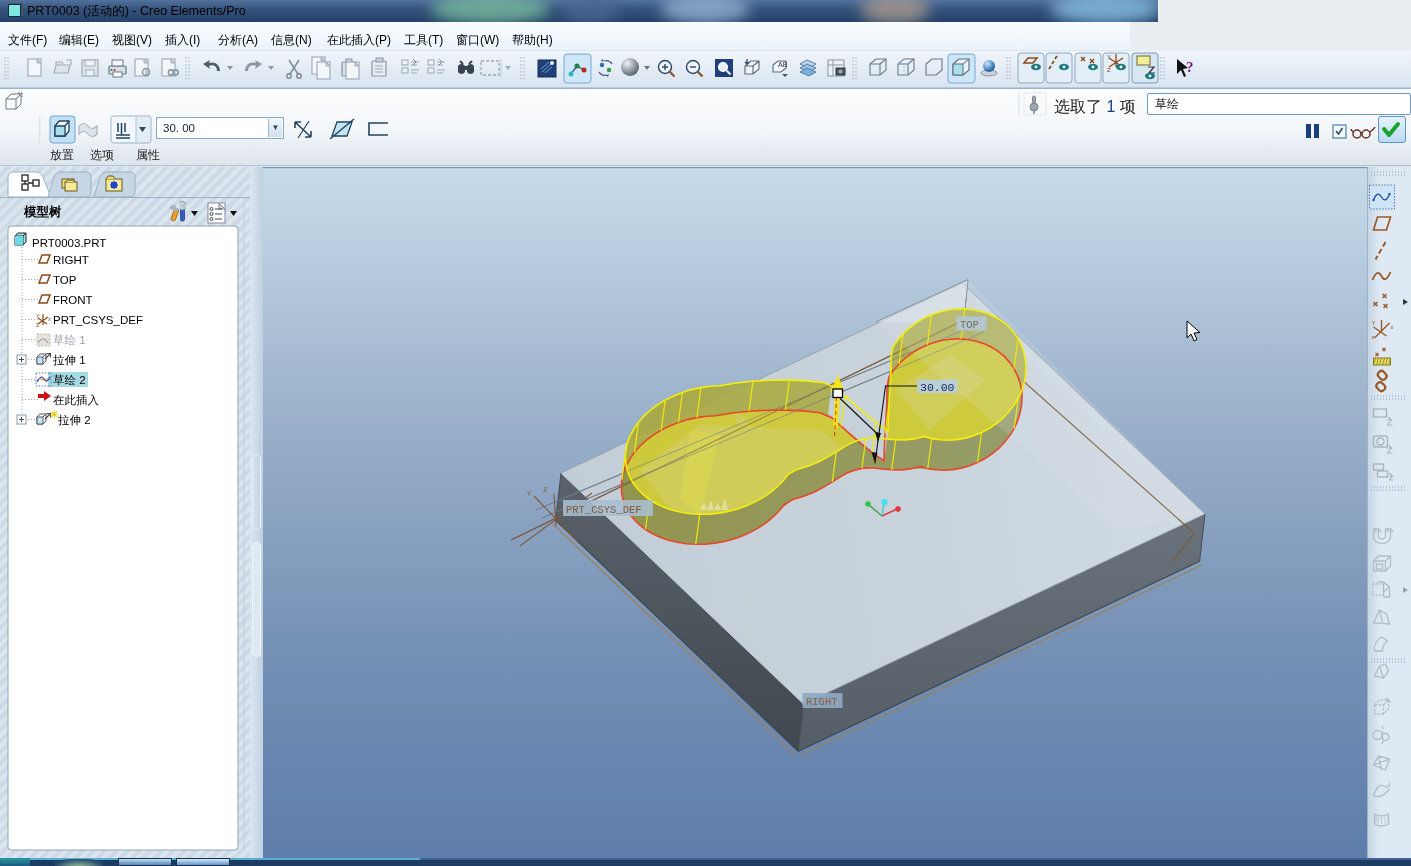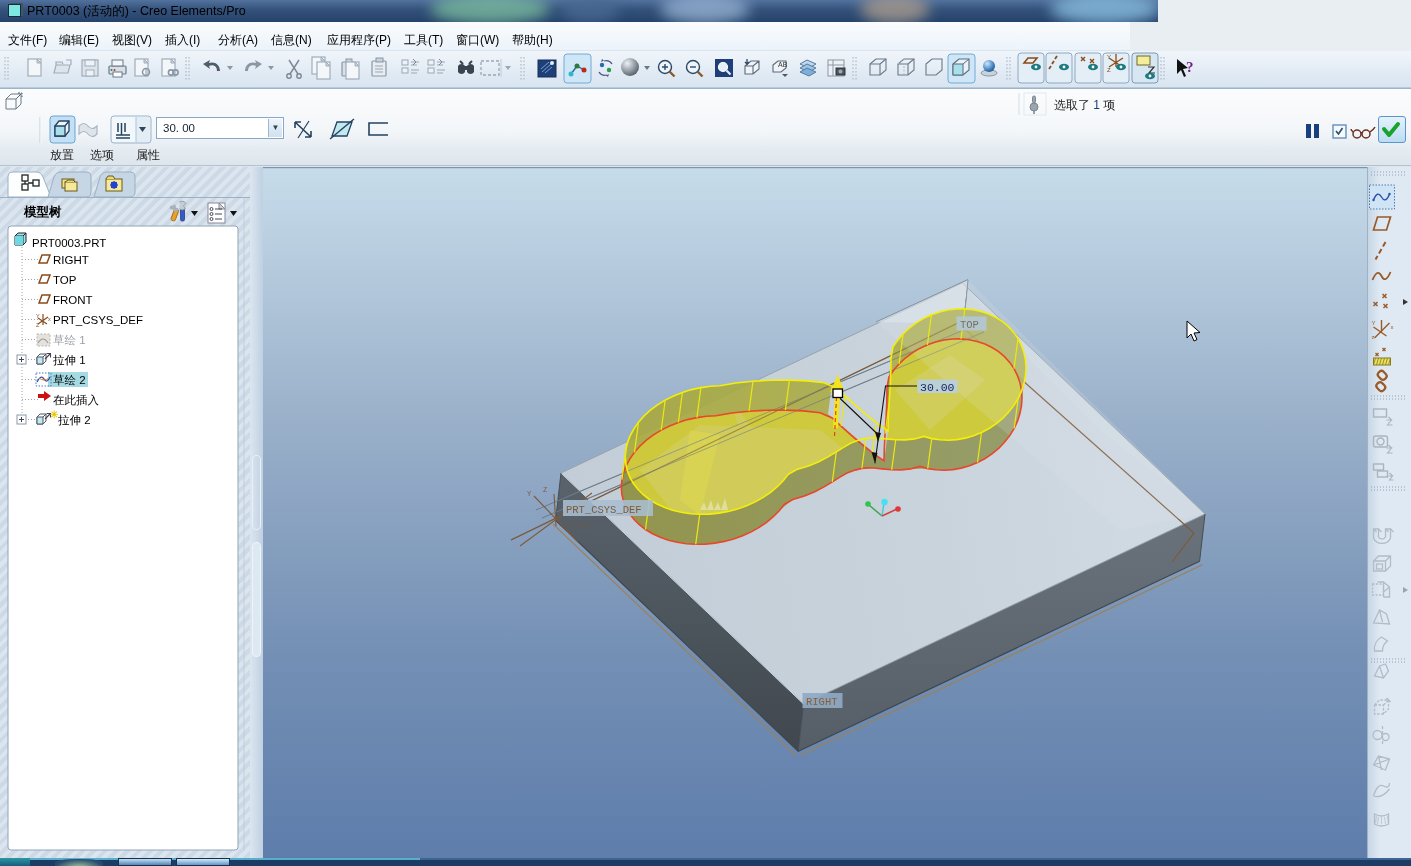--- a/index.html
+++ b/index.html
@@ -13,21 +13,21 @@
 .wbtn.close{background:linear-gradient(#e8b0a0 0%,#d87a5e 45%,#b83c22 50%,#a43318 100%)}
 .wglyph{position:absolute;color:#fff;font-weight:bold}
 
 #menubar{left:0;top:22px;width:1130px;height:29px;background:linear-gradient(#fafcfe,#ecf3fa);border-bottom:1px solid #dbe5ee}
 #menubar span{position:absolute;top:10px;font-size:12px;color:#000}
 
 #toolbar{left:0;top:51px;width:1411px;height:37px;background:linear-gradient(#f0f5fa,#d8e4f0);border-bottom:1px solid #b9c9d9}
 
 #dash{left:0;top:88px;width:1411px;height:79px;background:linear-gradient(#fbfcfd 0%,#f3f6f9 55%,#e4ebf1 78%,#dde5ec 100%);border-top:1px solid #9db3c8}
 #dash .tab{position:absolute;top:58px;font-size:12px;color:#222}
-#selinfo{position:absolute;left:1054px;top:8px;font-size:12px;color:#222}
+#selinfo{position:absolute;left:1054px;top:8px;font-size:16px;color:#222}
 #sketchbox{position:absolute;left:1147px;top:4px;width:264px;height:22px;background:#fff;border:1px solid #6f9cc6;border-radius:2px;font-size:12px;color:#111;line-height:20px;padding-left:7px}
 #val30{position:absolute;left:156px;top:28px;width:128px;height:22px;background:#fff;border:1px solid #88a8c8;font-size:11.5px;color:#123;line-height:20px;padding-left:6px}
 #valbtn{position:absolute;right:1px;top:1px;width:14px;height:18px;background:linear-gradient(#eef5fb,#cfe0ef);border-left:1px solid #9ab8d4;font-size:8px;color:#345;text-align:center;line-height:18px}
 #okbtn{position:absolute;left:1378px;top:27px;width:28px;height:27px;background:linear-gradient(#e4f2fc,#bcdcf2);border:1.5px solid #5c96c8;border-radius:3px}
 
 #main{left:0;top:167px;width:1411px;height:691px;background:#b9c9da}
 #lpanel{position:absolute;left:0;top:0;width:250px;height:782px;background:repeating-linear-gradient(135deg,#dbe5ee 0 4px,#cdd9e6 4px 8px)}
 #splitter{position:absolute;left:250px;top:0;width:13px;height:691px;background:linear-gradient(90deg,#dce6f0,#bfd0e1)}
 #rtools{position:absolute;left:1367px;top:0;width:44px;height:691px;background:linear-gradient(90deg,#c5d5e5,#dfe9f3 30%,#dfe9f3)}
 #viewport{position:absolute;left:263px;top:0;width:1104px;height:691px}
@@ -54,21 +54,21 @@
     </svg>
   <div class="wglyph" style="left:1396px;top:2px;font-size:13px;font-weight:bold">✕</div>
 </div>
 <div class="abs" id="menubar">
   <span style="left:8px">文件(F)</span>
     <span style="left:59px">编辑(E)</span>
     <span style="left:112px">视图(V)</span>
     <span style="left:165px">插入(I)</span>
     <span style="left:218px">分析(A)</span>
     <span style="left:271px">信息(N)</span>
-    <span style="left:327px">应用程序(P)</span>
+    <span style="left:327px">在此插入(P)</span>
     <span style="left:404px">工具(T)</span>
     <span style="left:456px">窗口(W)</span>
     <span style="left:512px">帮助(H)</span>
 </div>
 <div class="abs" id="toolbar"><svg width="1411" height="36" viewBox="0 0 1411 36">
 <defs>
 <g id="page">
           <rect x="-7" y="-9" width="13" height="17" fill="#f4f7fa" stroke="#a0adbb" stroke-width="1.2"></rect>
           <path d="M2,-9 L6,-5 L2,-5 Z" fill="#c8d2dc" stroke="#a0adbb" stroke-width="1"></path>
         </g>
@@ -286,20 +286,21 @@
         <path d="M1148,16 h6 l-5,6 h6" fill="none" stroke="#333" stroke-width="1.2"></path>
         <use href="#eye" x="1150" y="25"></use>
       </g>
 <g transform="translate(1183,17)">
         <path d="M-6,-9 L-6,6 L-2,2 L1,9 L3,8 L0,1 L5,0 Z" fill="#111"></path>
         <text x="3" y="4" font-size="15" font-weight="bold" fill="#7a1a8a" font-family="Liberation Serif">?</text>
       </g>
 </svg></div>
 <div class="abs" id="dash">
   <div id="selinfo">选取了 <span style="color:#14407c">1</span> 项</div>
+  <div id="sketchbox">草绘</div>
   <div id="val30">30. 00<div id="valbtn">▼</div></div>
   <div class="tab" style="left:50px">放置</div>
   <div class="tab" style="left:90px">选项</div>
   <div class="tab" style="left:136px">属性</div>
   <div id="okbtn"></div>
   <svg width="1411" height="78" viewBox="0 0 1411 78" style="position:absolute;left:0;top:0">
 <g transform="translate(14,13)">
         <path d="M-8,-3 L-3,-8 L7,-8 L7,2 L2,7 L-8,7 Z" fill="none" stroke="#6a7988" stroke-width="1"></path>
         <path d="M-8,-3 L2,-3 L2,7 M2,-3 L7,-8" stroke="#6a7988" fill="none" stroke-width="1"></path>
         <path d="M3,-4 L8,-9 m-4,0 l4,0 l0,4" fill="none" stroke="#4a5a6a" stroke-dasharray="2,1.3"></path>

